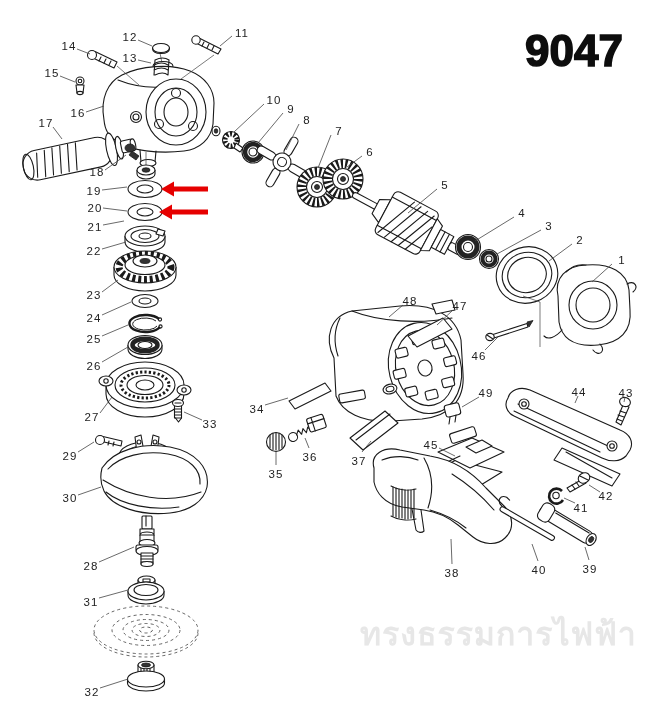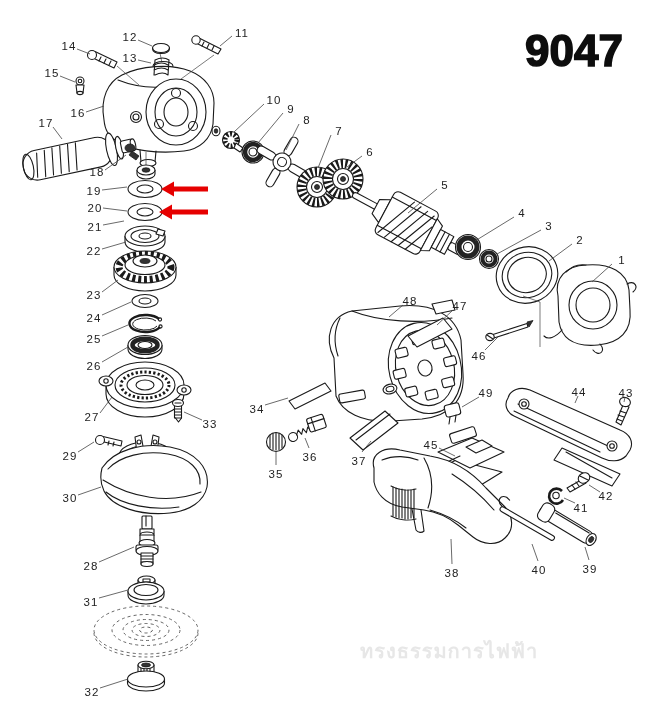--- a/index.html
+++ b/index.html
@@ -2,22 +2,22 @@
 <html><head>
 <meta charset="utf-8">
 <style>
   html,body{margin:0;padding:0;background:#fff;}
   .stage{position:relative;width:650px;height:723px;background:#fff;overflow:hidden;
          font-family:"Liberation Sans",sans-serif;}
   .model-no{position:absolute;left:494px;top:26px;width:160px;text-align:center;
             font-family:"Liberation Sans",sans-serif;font-weight:bold;
             font-size:44px;letter-spacing:0px;color:#0d0d0d;
             -webkit-text-stroke:1.5px #0d0d0d;}
-  .watermark{position:absolute;left:360px;top:635px;width:280px;
-             font-size:20px;letter-spacing:1px;color:#e7e7e7;font-weight:bold;}
+  .watermark{position:absolute;left:360px;top:608px;width:280px;
+             font-size:32px;letter-spacing:1px;color:#e7e7e7;font-weight:bold;}
   svg{position:absolute;left:0;top:0;}
   .ln{stroke:#1a1a1a;stroke-width:1.1;fill:none;stroke-linecap:round;stroke-linejoin:round;}
   .fl{stroke:#1a1a1a;stroke-width:1.1;fill:#fff;stroke-linejoin:round;}
   .dk{fill:#333;stroke:#1a1a1a;stroke-width:.8;}
   .thin{stroke:#444;stroke-width:.7;fill:none;}
   .lbl{font-family:"Liberation Sans",sans-serif;font-size:11.5px;fill:#222;letter-spacing:1px;}
 </style>
 </head>
 <body>
 

